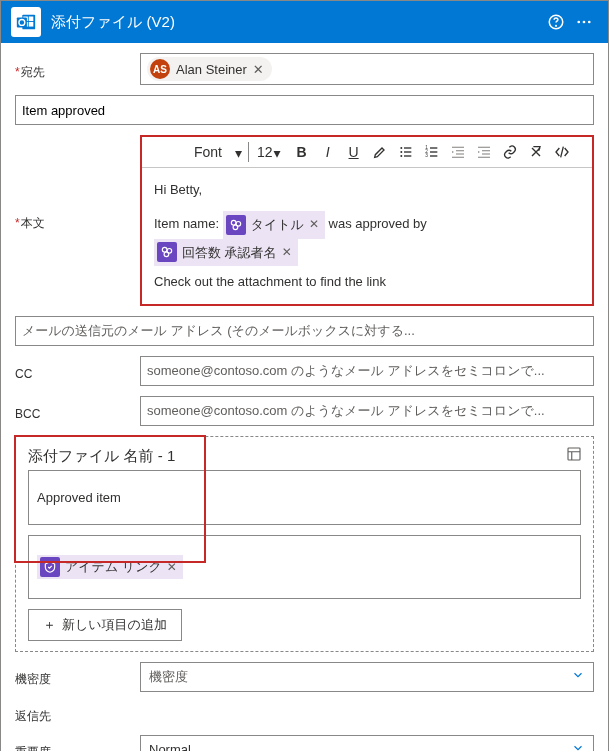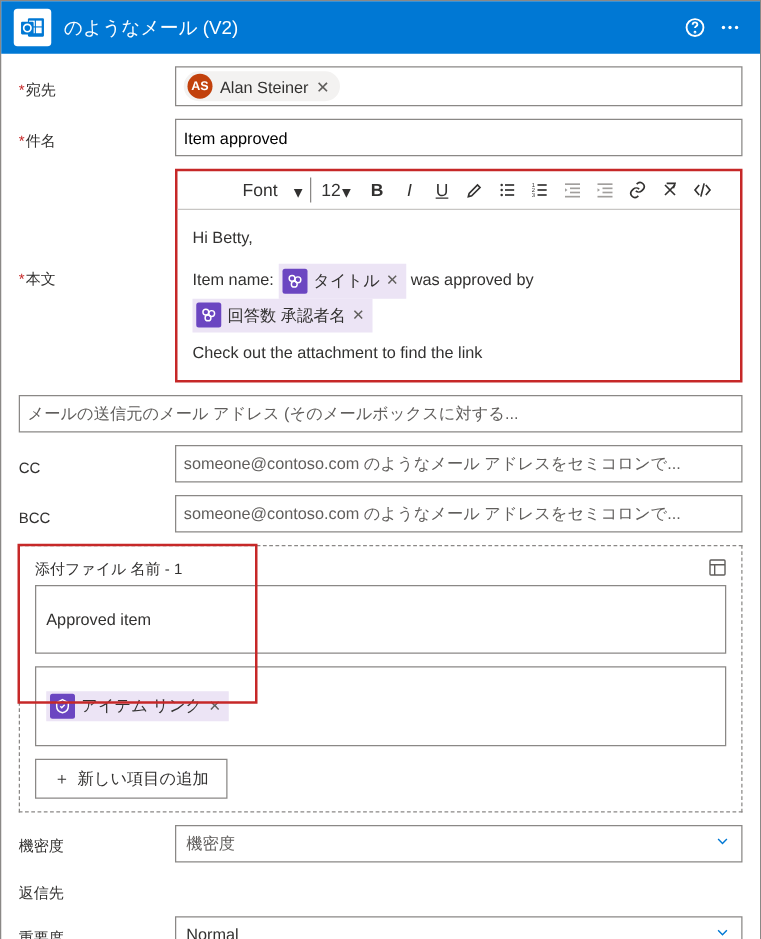--- a/index.html
+++ b/index.html
@@ -36,21 +36,21 @@
   .editor { padding: 10px 12px; font-size: 13px; color: #323130; line-height: 1.8; }
   .token { display: inline-flex; align-items: center; background: #ece4f5; padding: 2px 6px 2px 3px; gap: 5px; vertical-align: middle; }
   .token .ticon { width: 20px; height: 20px; background: #6b46c1; border-radius: 2px; display: flex; align-items: center; justify-content: center; }
   .token .tx { cursor: pointer; color: #605e5c; font-size: 12px; }
 
   .select { border: 1px solid #8a8886; height: 30px; display: flex; align-items: center; padding: 0 8px; justify-content: space-between; cursor: pointer; }
   .select .chev svg { stroke: #0078d4; }
 
   .attach-area { border: 1px dashed #8a8886; padding: 10px 12px; margin: 4px 0 10px 0; position: relative; }
   .attach-highlight { position: absolute; left: -2px; top: -2px; width: 192px; height: 128px; border: 2px solid #c62828; pointer-events: none; }
-  .attach-label { font-size: 12px; margin-bottom: 4px; }
+  .attach-label { font-size: 15px; margin-bottom: 4px; }
   .attach-input { border: 1px solid #8a8886; padding: 19px 8px; font-size: 13px; min-height: 30px; display: flex; align-items: center; }
   .attach-section { margin-bottom: 10px; }
   .mode-btn { position: absolute; right: 10px; top: 8px; cursor: pointer; }
 
   .add-btn { border: 1px solid #8a8886; padding: 6px 14px; display: inline-flex; align-items: center; gap: 6px; cursor: pointer; font-size: 13px; }
 </style>
 </head>
 <body>
 
 <div class="card">
@@ -60,21 +60,21 @@
       <svg width="22" height="22" viewBox="0 0 24 24">
           <rect x="8" y="4" width="14" height="16" fill="#0078d4" rx="1"></rect>
           <rect x="9" y="6" width="5" height="5" fill="#fff"></rect>
           <rect x="15" y="6" width="5" height="5" fill="#fff"></rect>
           <rect x="9" y="12" width="5" height="5" fill="#fff"></rect>
           <rect x="15" y="12" width="5" height="5" fill="#fff"></rect>
           <rect x="2" y="7" width="11" height="11" fill="#0078d4" rx="1"></rect>
           <circle cx="7.5" cy="12.5" r="3.2" fill="none" stroke="#fff" stroke-width="1.5"></circle>
         </svg>
     </div>
-    <div class="title">のようなメール (V2)</div>
+    <div class="title">添付ファイル (V2)</div>
     <div class="hbtn">
       <svg width="18" height="18" viewBox="0 0 24 24" fill="none" stroke="#fff" stroke-width="2">
           <circle cx="12" cy="12" r="9"></circle>
           <path d="M9.5 9a2.5 2.5 0 015 0c0 1.5-2.5 2-2.5 3.5"></path>
           <circle cx="12" cy="17" r="0.5" fill="#fff"></circle>
         </svg>
     </div>
     <div class="hbtn">
       <svg width="18" height="18" viewBox="0 0 24 24" fill="#fff">
           <circle cx="5" cy="12" r="1.8"></circle>
@@ -93,21 +93,20 @@
           <span class="chip-person">
             <span class="avatar">AS</span>
             <span>Alan Steiner</span>
             <span class="x">✕</span>
           </span>
         </div>
       </div>
     </div>
 
     <div class="row">
-      <div class="label req">件名</div>
       <div class="field">
         <div class="inputbox">
           <input type="text" value="Item approved" style="">
         </div>
       </div>
     </div>
 
     <div class="row">
       <div class="label req">本文</div>
       <div class="field">

